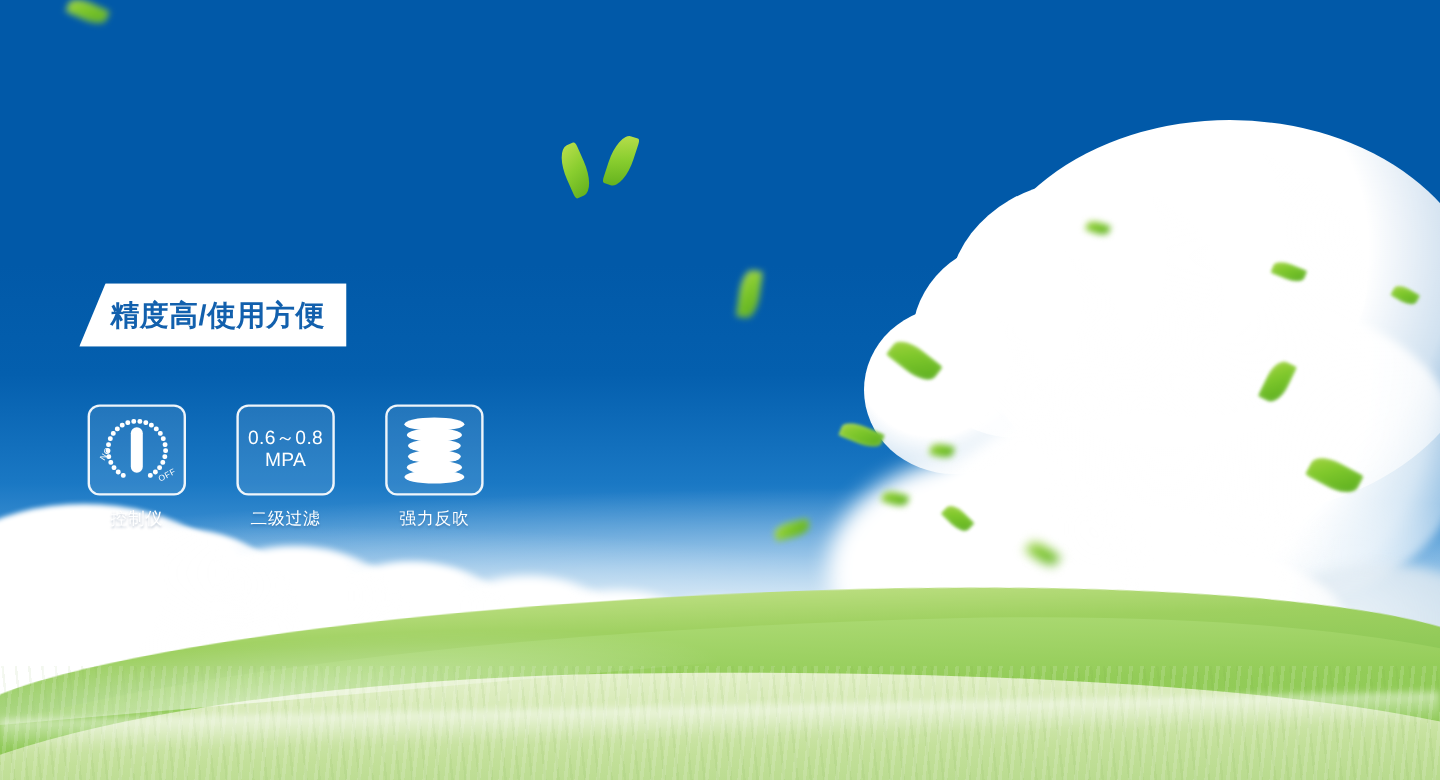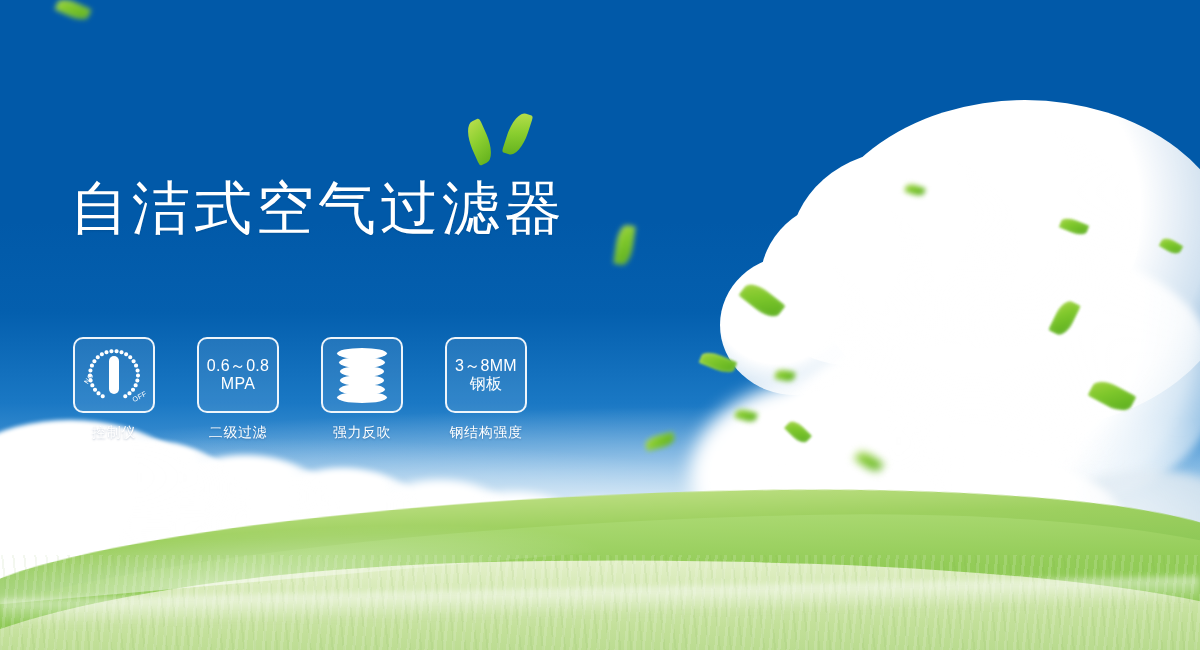--- a/index.html
+++ b/index.html
@@ -402,23 +402,23 @@
   <div class="leaf blur1" style="left:1055px;top:300px; width:19px; height:36px; transform:rotate(26deg);"></div>
   <div class="leaf blur1" style="left:1090px;top:385px; width:44px; height:22px; transform:rotate(28deg);"></div>
   <div class="leaf blur2" style="left:905px; top:185px; width:20px; height:10px; transform:rotate(18deg);"></div>
   <div class="leaf blur3" style="left:855px; top:455px; width:28px; height:13px; transform:rotate(34deg);"></div>
 
   <div class="sprout">
     <span class="lf left"></span>
     <span class="lf right"></span>
   </div>
 
-  <h1 class="title">自洁式空气过滤器</h1>
 
   <div class="tagbar">
+    <div class="tag-light">精度高/使用方便</div>
   </div>
 
   <div class="features">
 
     <div class="feature">
       <div class="fbox">
         <div class="dial">
           <div class="dots" id="dial-dots">
               <span class="dot" style="transform: translate(-11.27px, 21.19px);"></span>
               <span class="dot" style="transform: translate(-15.48px, 18.34px);"></span>
@@ -473,23 +473,16 @@
           <span class="ring r4"></span>
           <span class="ring r5"></span>
           <span class="stem" style="left:14px"></span>
           <span class="stem" style="left:24px"></span>
           <span class="stem" style="left:34px"></span>
         </div>
       </div>
       <div class="flabel">强力反吹</div>
     </div>
 
-    <div class="feature">
-      <div class="fbox">
-        <div class="txt">3～8MM</div>
-        <div class="txt">钢板</div>
-      </div>
-      <div class="flabel">钢结构强度</div>
-    </div>
 
 
   </div>
 </div>
 
 </body></html>

